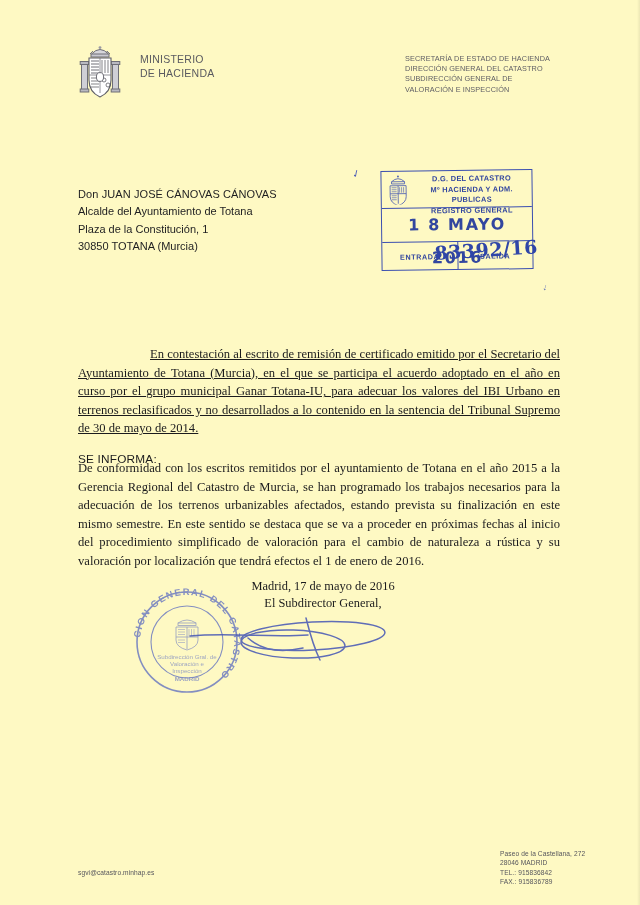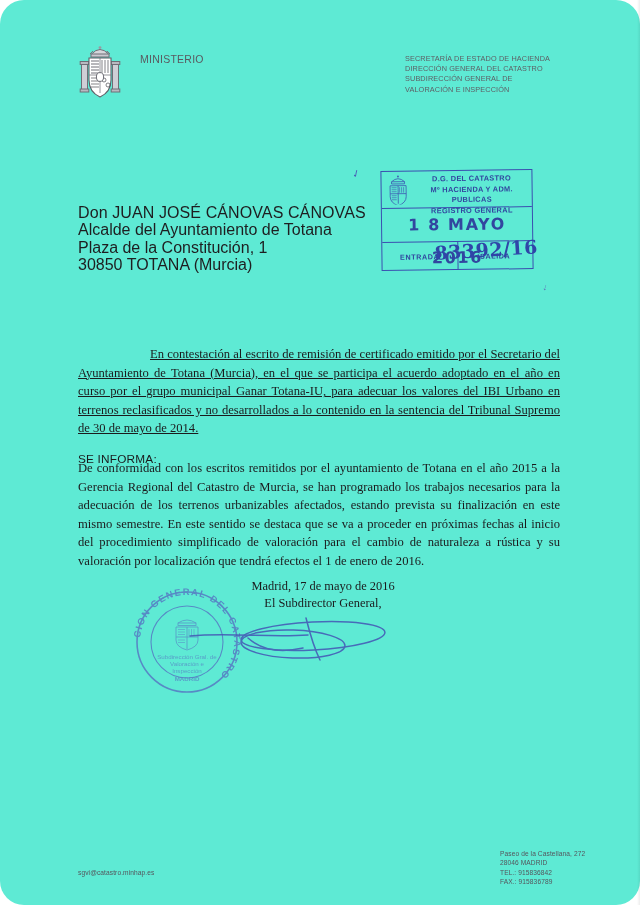--- a/index.html
+++ b/index.html
@@ -13,22 +13,21 @@
     height: 905px;
     position: relative;
     overflow: hidden;
     font-family: "Liberation Sans", sans-serif;
     color: #1b1b1b;
   }
 
   .page {
     position: absolute;
     inset: 0;
-    background: #5eead4;
-    border-radius: 24px;
+    background: #fef9c3;
   }
   
   .scan-edge {
     position: absolute;
     top: 0;
     right: 0;
     width: 3px;
     height: 905px;
     background: linear-gradient(to right, rgba(0,0,0,0.00), rgba(0,0,0,0.07));
   }
@@ -67,25 +66,24 @@
     letter-spacing: 0.12px;
     color: #5e5e64;
     white-space: nowrap;
   }
 
   
   .addressee {
     position: absolute;
     left: 78px;
     top: 186px;
-    font-size: 16px;
+    font-size: 11px;
     line-height: 17.4px;
     color: #1e1e20;
     white-space: nowrap;
-    margin-top: 18px;
   }
   .addressee .name { letter-spacing: 0.1px; }
 
   
   .reg-stamp {
     position: absolute;
     left: 381px;
     top: 170px;
     width: 152px;
     height: 100px;
@@ -311,20 +309,21 @@
           <circle cx="26" cy="36" r="2" fill="none" stroke="#4d4d55" stroke-width="0.7"></circle>
           <circle cx="30" cy="41" r="2" fill="none" stroke="#4d4d55" stroke-width="0.7"></circle>
 
           <ellipse cx="22" cy="33" rx="3.6" ry="4.4" fill="#ffffff" stroke="#5e5e66" stroke-width="0.9"></ellipse>
         </g>
       </svg>
     </div>
 
     <div class="ministry">
       <div>MINISTERIO</div>
+      <div>DE HACIENDA</div>
     </div>
 
     <div class="dept">
       <div>SECRETARÍA DE ESTADO DE HACIENDA</div>
       <div>DIRECCIÓN GENERAL DEL CATASTRO</div>
       <div>SUBDIRECCIÓN GENERAL DE</div>
       <div>VALORACIÓN E INSPECCIÓN</div>
     </div>
   </div>
 

